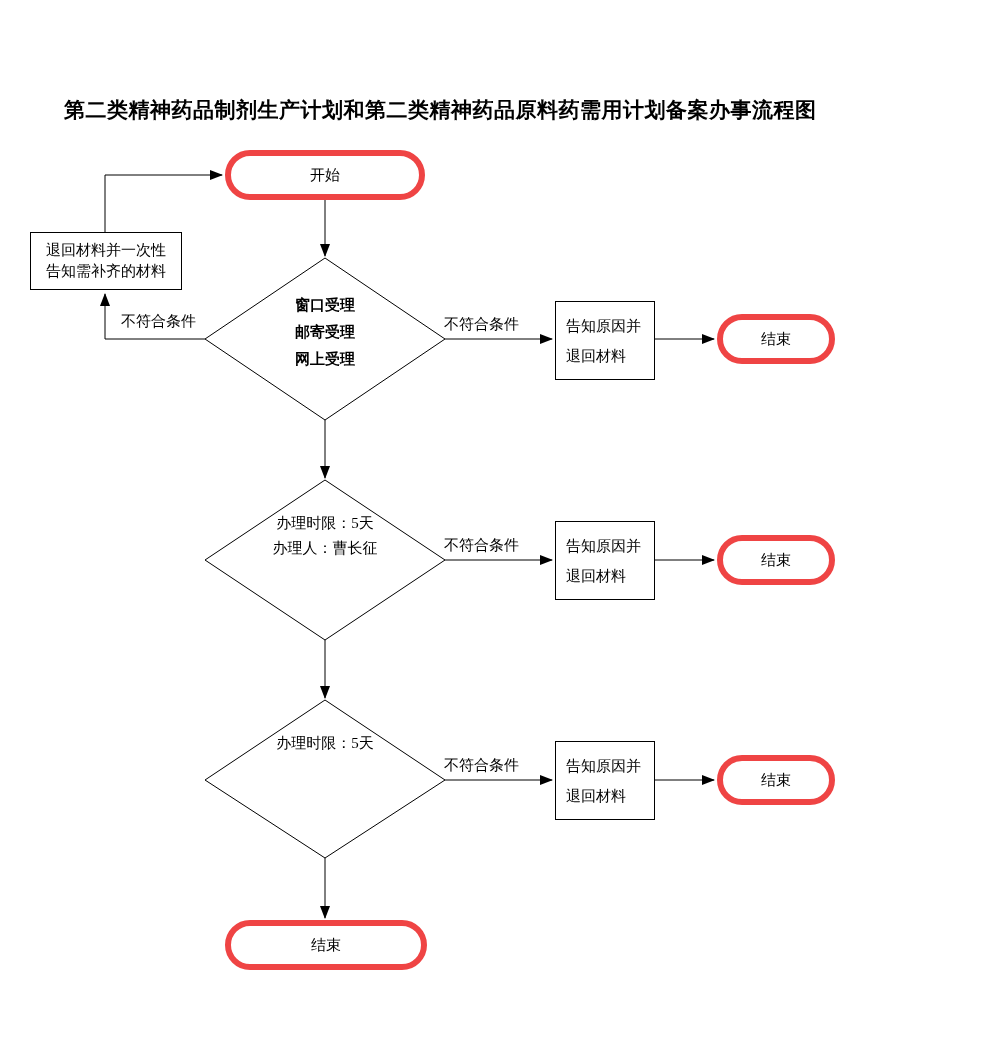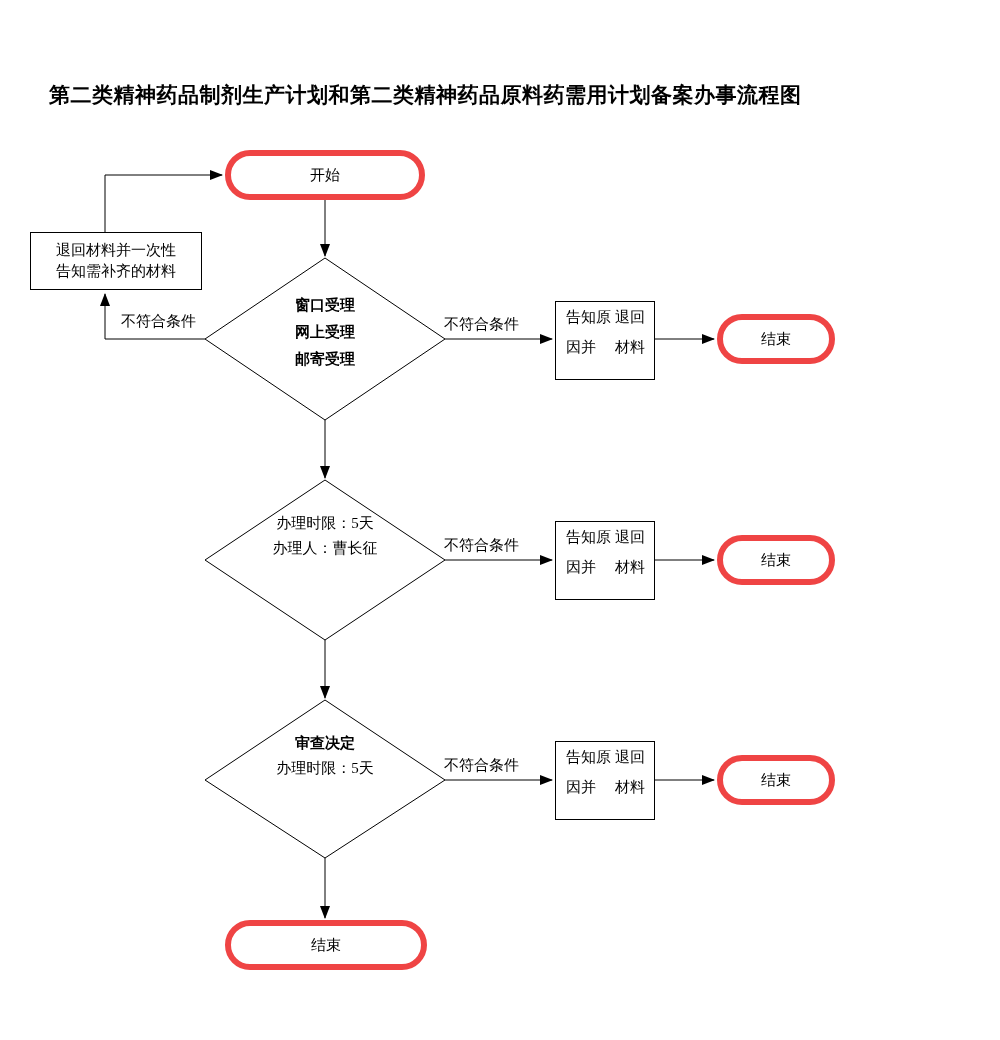--- a/index.html
+++ b/index.html
@@ -13,21 +13,21 @@
     height: 1040px;
     background: #ffffff;
     font-family: "Liberation Serif", "DejaVu Serif", serif;
     color: #000000;
     overflow: hidden;
   }
   .title {
     position: absolute;
     left: 48px;
     top: 80px;
-    margin: 1px;
+    margin: 16px;
     font-size: 21px;
     font-weight: bold;
     white-space: nowrap;
     letter-spacing: 0.5px;
   }
   svg.wires {
     position: absolute;
     left: 0;
     top: 0;
     width: 1000px;
@@ -47,34 +47,34 @@
     align-items: center;
     justify-content: center;
   }
   .rect {
     border: 1px solid #000000;
     background: #ffffff;
   }
   .return-box {
     left: 30px;
     top: 232px;
-    width: 172px;
+    width: 152px;
     height: 58px;
     display: flex;
     flex-direction: column;
     justify-content: center;
     align-items: center;
     line-height: 21px;
   }
   .notify-box {
     left: 555px;
     width: 100px;
     height: 79px;
     display: flex;
-    flex-direction: row;
+    flex-direction: column;
     justify-content: center;
     align-items: flex-start;
     padding-left: 10px;
     line-height: 30px;
   }
   .dtext {
     position: absolute;
     text-align: center;
     font-size: 15px;
     background: transparent;
@@ -143,31 +143,30 @@
     <span>开始</span>
   </div>
 
   <div class="node rect return-box">
     <div>退回材料并一次性</div>
     <div>告知需补齐的材料</div>
   </div>
 
   <div class="dtext d1">
     <div class="bold">窗口受理</div>
+    <div class="bold">邮寄受理</div>
     <div class="bold">网上受理</div>
-    <div class="bold">邮寄受理</div>
   </div>
 
   <div class="dtext d2">
     <div>办理时限：5天</div>
     <div>办理人：曹长征</div>
   </div>
 
   <div class="dtext d3">
-    <div class="bold">审查决定</div>
     <div>办理时限：5天</div>
   </div>
 
   <span class="edge-label lbl-incomplete">不符合条件</span>
   <span class="edge-label lbl-cond1">不符合条件</span>
   <span class="edge-label lbl-cond2">不符合条件</span>
   <span class="edge-label lbl-cond3">不符合条件</span>
 
   <div class="node rect notify-box notify-row1">
     <div>告知原因并</div>

